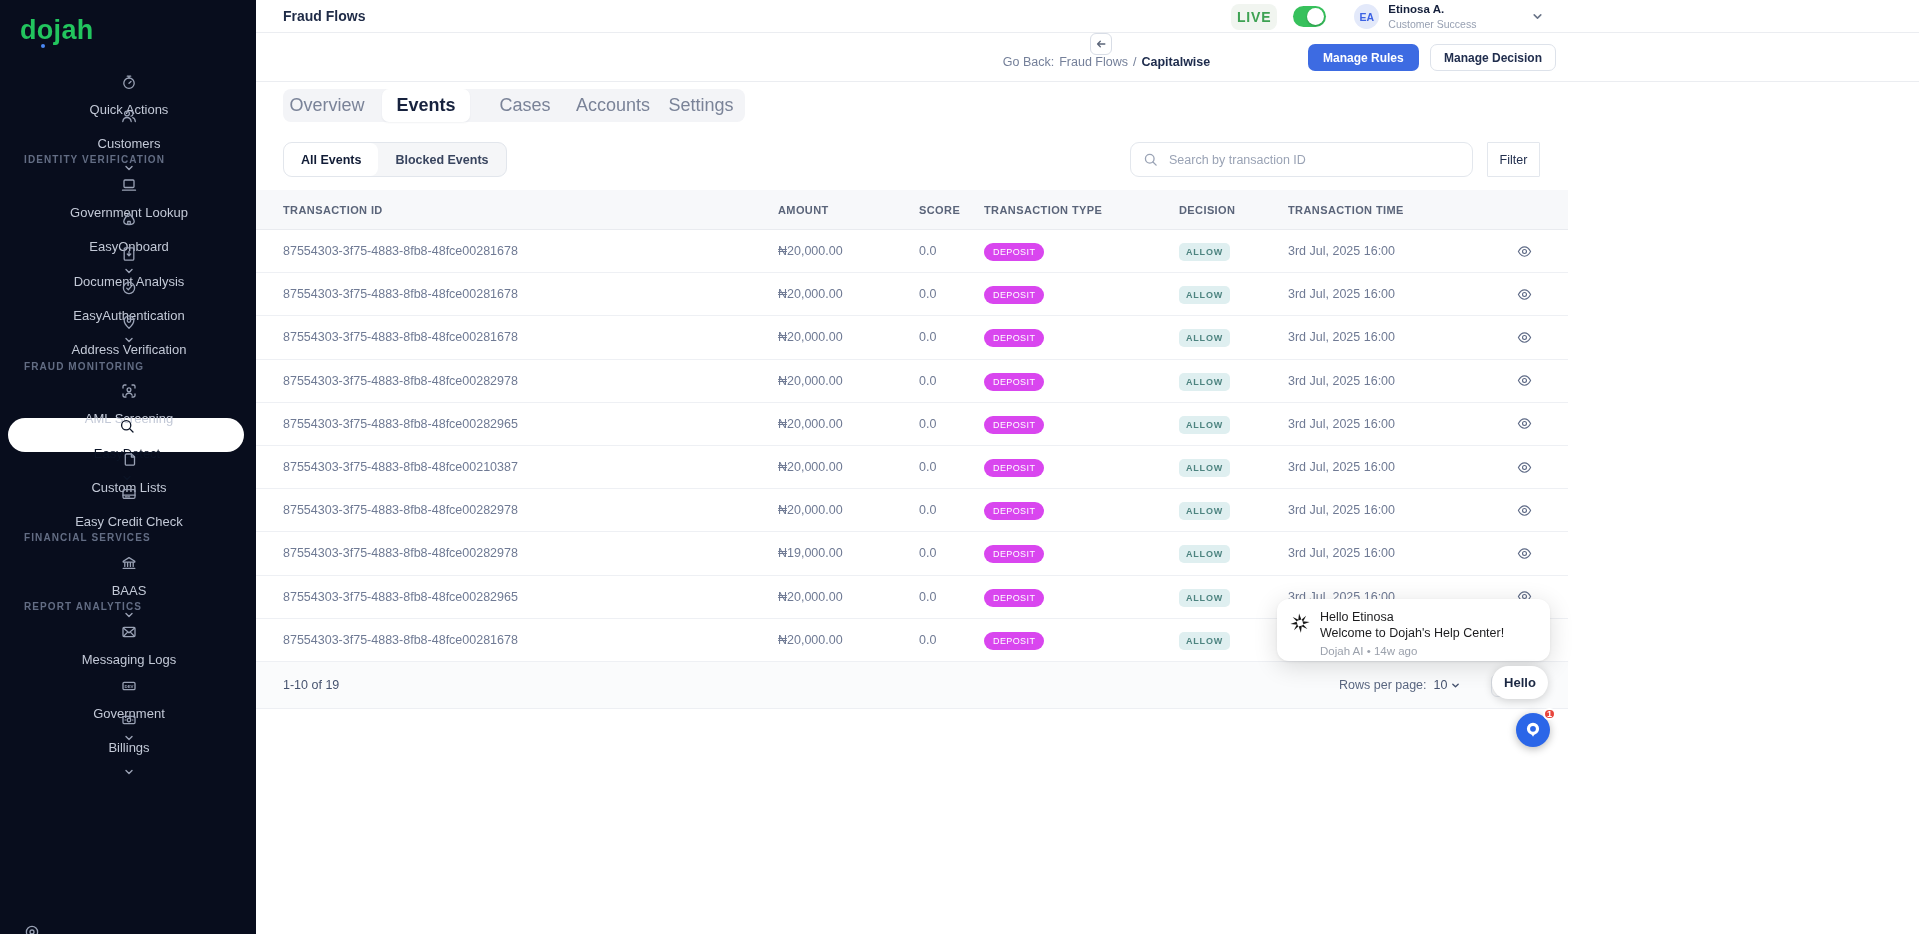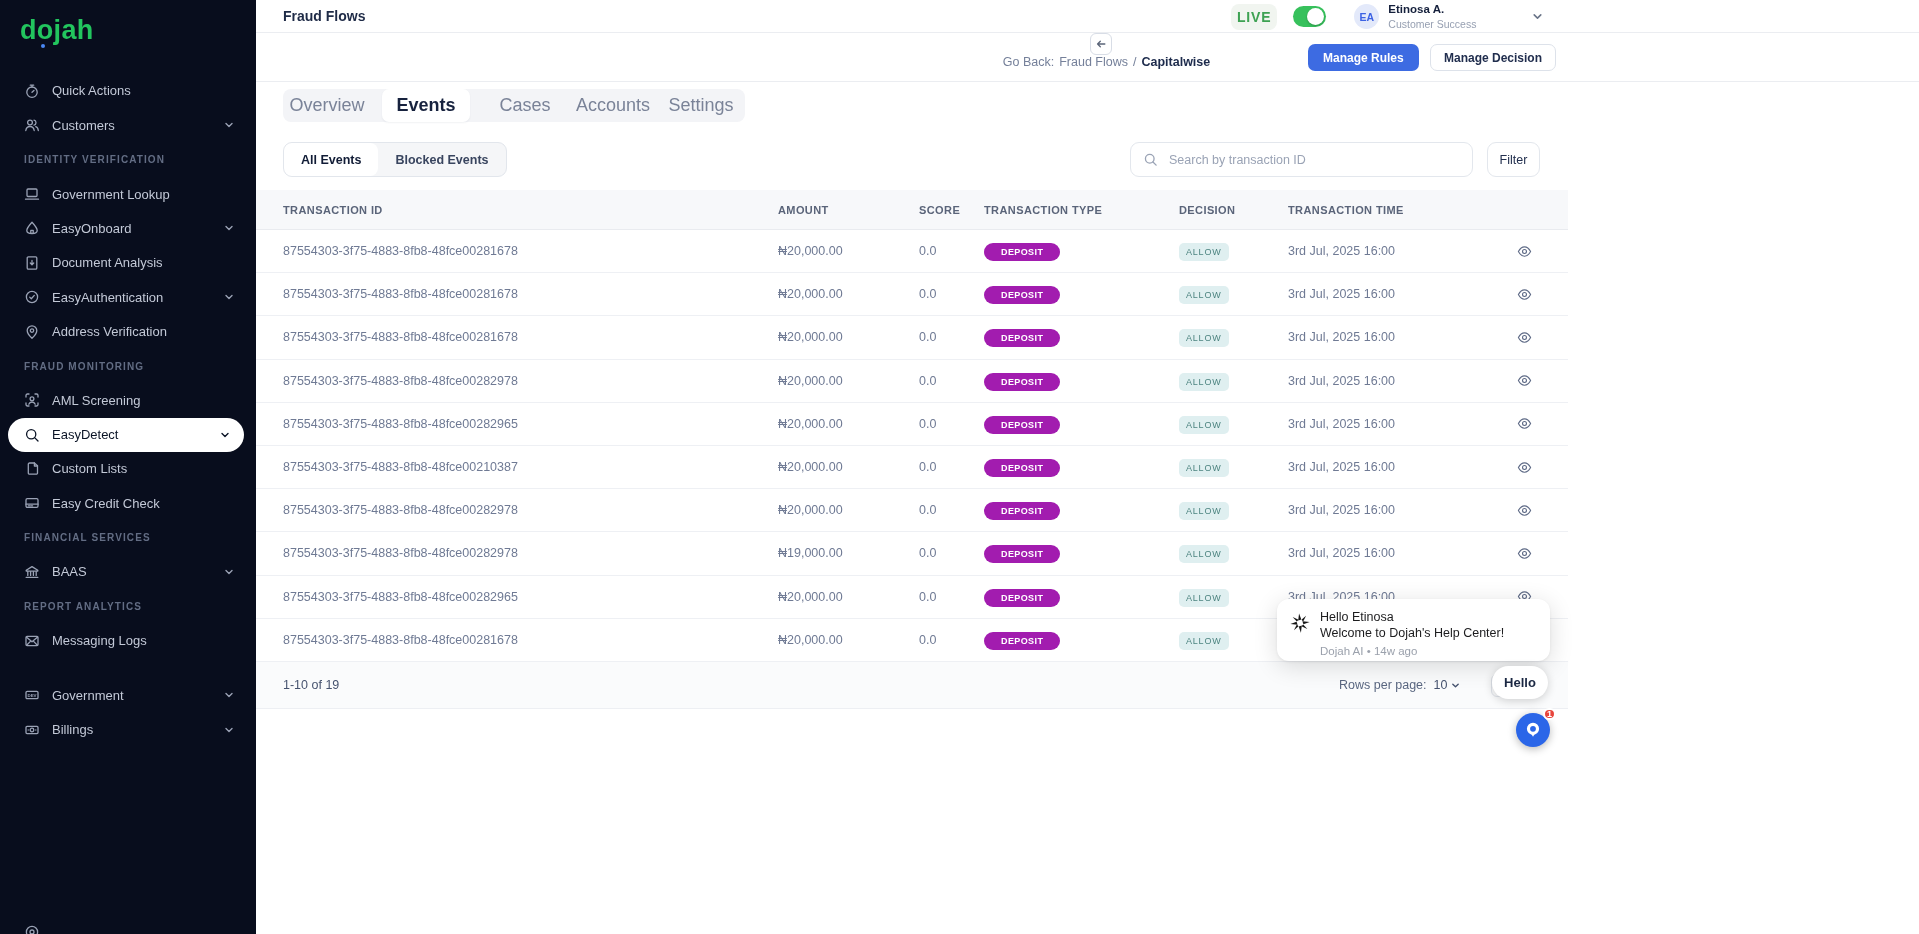--- a/index.html
+++ b/index.html
@@ -5,21 +5,21 @@
   * { box-sizing: border-box; }
   html,body { margin:0; padding:0; width:1919px; height:934px; overflow:hidden;
     font-family:"Liberation Sans", sans-serif; background:#fff; position:relative; }
   .app { display:flex; width:1919px; height:934px; }
 
   
   .sidebar { width:256px; min-width:256px; height:934px; background:#080D1D; position:relative; overflow:hidden; }
   .logo { margin:16px 0 0 20px; color:#22c55e; font-size:27px; font-weight:700; letter-spacing:.3px; position:relative; display:inline-block; line-height:1.1; }
   .logo .o-dot { position:absolute; left:21px; bottom:-2px; width:4px; height:4px; border-radius:50%; background:#4A87F5; }
   .nav { margin-top:28px; }
-  .side-item { height:34.4px; display:flex; align-items:center; gap:12px; padding:0 22px 0 24px; color:#C3C9D7; font-size:13px; cursor:pointer; }
+  .side-item { height:34.4px; display:flex; align-items:center; gap:12px; padding:0 22px 0 24px; color:#C3C9D7; font-size:13px; cursor:pointer;flex-direction:column; }
   .side-item svg { flex:none; color:#9AA2B5; }
   .side-item .lbl { flex:1; white-space:nowrap; }
   .side-item .chev { color:#7E8798; display:flex; }
   .side-item.active { background:#fff; color:#0B1426; margin:0 12px 0 8px; padding:0 14px 0 16px; border-radius:17px; height:34px; font-weight:500; }
   .side-item.active svg { color:#0B1426; }
   .side-item.active .chev { color:#39425A; }
   .side-section { height:34.4px; display:flex; align-items:center; padding:0 24px; font-size:10px; letter-spacing:1.1px; color:#636D84; font-weight:700; white-space:nowrap; }
   .gap-before { margin-top:20px; }
   .side-partial { position:absolute; top:924px; left:24px; color:#9AA2B5; }
 
@@ -49,30 +49,30 @@
   .tab { flex:1; height:33px; display:flex; align-items:center; justify-content:center; font-size:18px; color:#7A8398; border-radius:7px; cursor:pointer; white-space:nowrap; }
   .tab.active { background:#fff; color:#17223E; font-weight:600; margin:0 11px; box-shadow:0 1px 2px rgba(20,30,60,.06); }
 
   .controls { position:relative; margin-top:20px; height:35px; }
   .subtabs { position:absolute; left:27px; top:0; height:35px; border:1px solid #E2E6EC; background:#F5F6F8; border-radius:9px; display:flex; align-items:stretch; overflow:hidden; }
   .subtab { padding:0 17px; display:flex; align-items:center; font-size:12.5px; font-weight:700; color:#39455F; cursor:pointer; }
   .subtab.active { background:#fff; border-radius:8px; color:#111C36; }
   .search-box { position:absolute; left:874px; top:0; width:343px; height:35px; border:1px solid #E3E7ED; border-radius:9px; display:flex; align-items:center; padding:0 12px; gap:9px; background:#fff; color:#9AA3B5; }
   .search-box input { border:none; outline:none; flex:1; font-size:12.5px; color:#333; font-family:inherit; background:transparent; }
   .search-box input::placeholder { color:#9AA3B5; }
-  .filter-btn { position:absolute; left:1231px; top:0; width:53px; height:35px; border:1px solid #E3E7ED; background:#fff; border-radius:9px; font-size:12.5px; color:#222F4E; display:flex; align-items:center; justify-content:center; cursor:pointer; font-family:inherit; }
+  .filter-btn { position:absolute; left:1231px; top:0; width:53px; height:35px; border:1px solid #E3E7ED; background:#fff; border-radius:1px; font-size:12.5px; color:#222F4E; display:flex; align-items:center; justify-content:center; cursor:pointer; font-family:inherit; }
 
   .table { margin-top:13px; width:1312px; }
   .thead, .trow { display:grid; grid-template-columns:495px 141px 65px 195px 109px 229px 51px; align-items:center; padding-left:27px; }
   .thead { height:40px; background:#F7F8FA; border-bottom:1px solid #E9EBEF; }
   .th { font-size:11px; font-weight:700; color:#5A6479; letter-spacing:.4px; white-space:nowrap; }
   .trow { height:43.2px; border-bottom:1px solid #EEF0F4; background:#fff; }
   .td { font-size:12.5px; color:#6F7A94; white-space:nowrap; }
-  .pill-type { display:inline-block; background:#a21caf; color:#fff; font-size:9px; font-weight:700; letter-spacing:.4px; padding:4px 17px; border-radius:11px; }
-  .pill-decision { display:inline-block; background:#DFEFF0; color:#4D8480; font-size:9px; font-weight:400; letter-spacing:.8px; padding:4px 7px; border-radius:5px; }
+  .pill-type { display:inline-block; background:#d946ef; color:#fff; font-size:9px; font-weight:400; letter-spacing:.4px; padding:4px 9px; border-radius:11px; }
+  .pill-decision { display:inline-block; background:#DFEFF0; color:#4D8480; font-size:9px; font-weight:700; letter-spacing:.8px; padding:4px 7px; border-radius:5px; }
   .eye-btn { color:#5E6A86; cursor:pointer; display:flex; width:16px; }
 
   .pager { width:1312px; height:47px; background:#FAFBFC; border-bottom:1px solid #EDEFF3; display:flex; align-items:center; padding-left:27px; position:relative; }
   .pager-range { font-size:12.5px; color:#46536F; }
   .pager-right { position:absolute; left:1083px; top:0; height:47px; display:flex; align-items:center; gap:7px; font-size:12.5px; color:#5A6781; }
   .pg-value { color:#46536F; display:flex; align-items:center; gap:4px; cursor:pointer; }
   .pg-btn { width:21px; height:23px; border:1px solid #E0E4EB; border-radius:6px; background:#FAFBFC; color:#A2AABB; display:flex; align-items:center; justify-content:center; margin-left:24px; cursor:pointer; font-size:12px; }
 
   
   .notif-card { position:absolute; left:1277px; top:599px; width:273px; height:62px; background:#fff; border-radius:12px;

